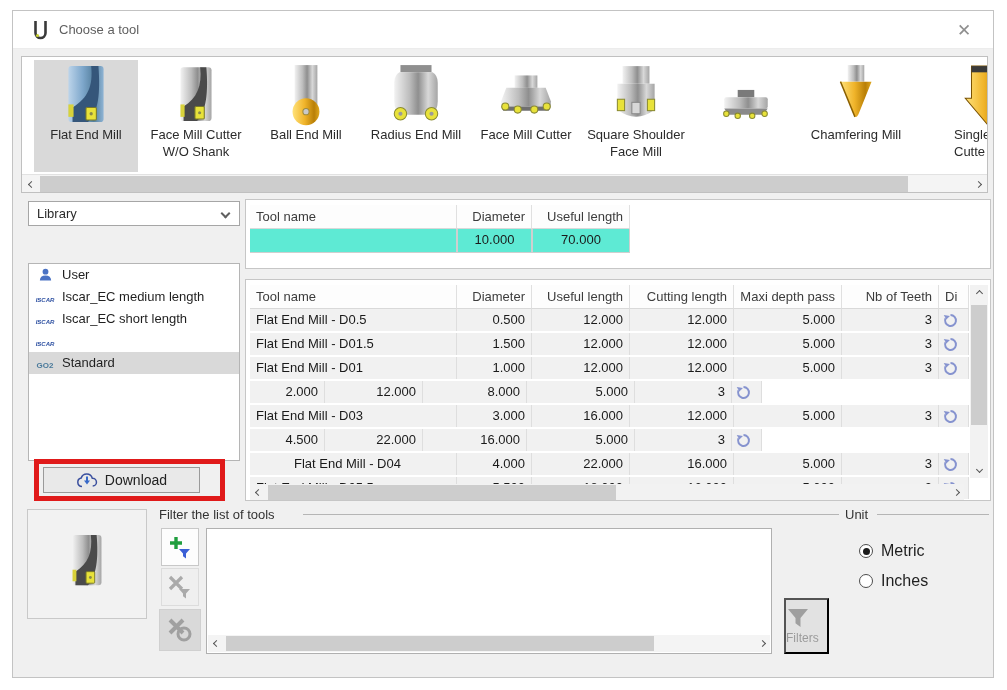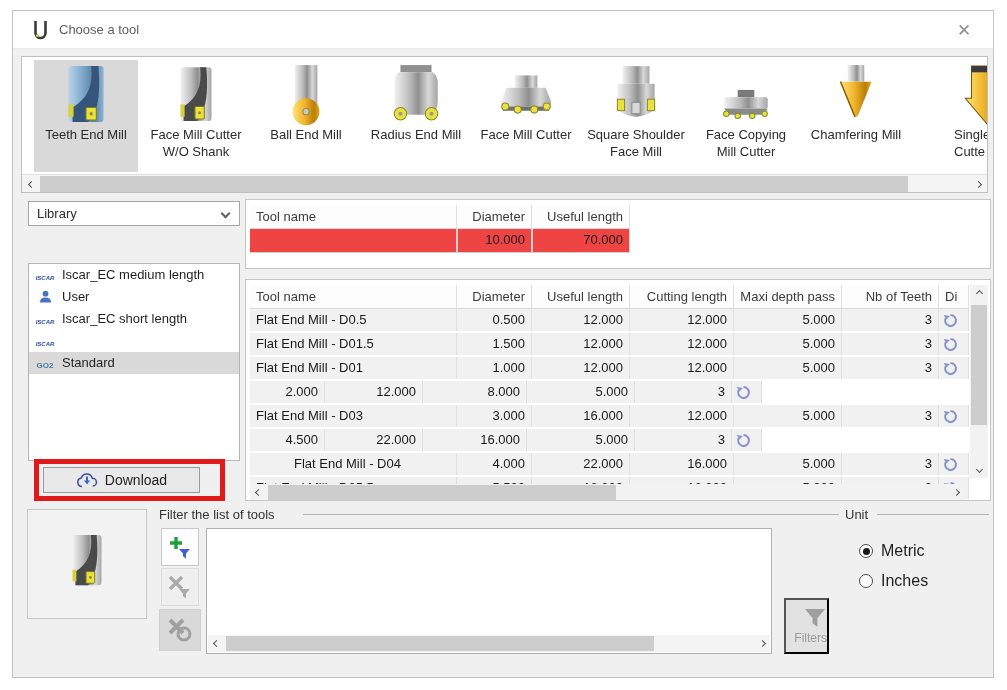--- a/index.html
+++ b/index.html
@@ -51,21 +51,21 @@
 
   
   .tbox { position:absolute; background:#fff; border:1px solid #c6c6c6; overflow:hidden; }
   .tbox.top { left:232px; top:188px; width:746px; height:70px; }
   .tbox.main { left:232px; top:268px; width:746px; height:222px; }
   .trow { position:absolute; left:4px; display:flex; }
   .tcell { font-size:13px; padding:0 6px; overflow:hidden; white-space:nowrap; }
   .thead .tcell { color:#3c3c3c; border-right:1px solid #e0e0e0; line-height:23px; height:24px; border-bottom:1px solid #d9d9d9; background:#fdfdfd; }
   .num { text-align:right; }
   .vrow { height:24px; }
-  .vrow .tcell { background:#ef4444; border:1px solid #cfcfcf; border-top:none; line-height:22px; height:24px; color:#1a1a1a; }
+  .vrow .tcell { background:#5eead4; border:1px solid #cfcfcf; border-top:none; line-height:22px; height:24px; color:#1a1a1a;text-align:center; }
   .drow { height:24px; border-bottom:2px solid #fff; background:#f1f1f1; }
   .drow .tcell { line-height:22px; height:22px; color:#1a1a1a; border-right:1px solid #dedede; }
   .dir-icon { display:flex; align-items:center; justify-content:flex-start; padding-left:4px; }
 
   
   .vscroll { position:absolute; right:2px; top:5px; width:18px; height:193px; background:#f2f2f2; z-index:10; }
   .vscroll .thumb { position:absolute; left:1px; top:20px; width:16px; height:120px; background:#cdcdcd; }
   .varrow { position:absolute; left:0; width:18px; height:17px; display:flex; align-items:center; justify-content:center; background:#f2f2f2; }
   .hscroll { position:absolute; left:4px; top:204px; width:714px; height:17px; background:#f2f2f2; z-index:10; }
   .hscroll .thumb { position:absolute; left:18px; top:1px; width:348px; height:15px; background:#cdcdcd; }
@@ -80,21 +80,21 @@
   .fbtn.b3 { width:42px; height:42px; background:#d9d9d9; border-color:#d0d0d0; }
   .filter-list { position:absolute; left:193px; top:517px; width:566px; height:126px; background:#fff; border:1px solid #b0b0b0; }
   .fl-scroll { position:absolute; left:1px; bottom:1px; width:562px; height:17px; background:#f4f4f4; }
   .fl-scroll .thumb { position:absolute; left:18px; top:1px; width:428px; height:15px; background:#cdcdcd; }
 
   .radio-row { position:absolute; display:flex; align-items:center; gap:8px; }
   .radio { width:14px; height:14px; border:1px solid #4d4d4d; border-radius:50%; background:#fff; display:flex; align-items:center; justify-content:center; }
   .radio .dot { width:7px; height:7px; border-radius:50%; background:#1a1a1a; }
   .radio-label { font-size:16px; color:#1f1f1f; }
 
-  .filters-btn { position:absolute; left:771px; top:587px; width:45px; height:56px; background:#e2e2e2; display:flex; flex-direction:column; align-items:flex-end; justify-content:center; gap:3px; }
+  .filters-btn { position:absolute; left:771px; top:587px; width:45px; height:56px; background:#e2e2e2; display:flex; flex-direction:column; align-items:flex-start; justify-content:center; gap:3px; }
   .filters-btn span { font-size:12px; color:#9b9b9b; }
 </style>
 </head>
 <body>
 
 <div class="dialog">
 
   <div class="titlebar">
     <svg class="title-icon" viewBox="0 0 15 21">
       <path d="M2.5 1 v12 a5 5 0 0 0 10 0 v-12" fill="none" stroke="#3a3a3a" stroke-width="2.6"></path>
@@ -115,21 +115,21 @@
                   <stop offset=".72" stop-color="#55809f"></stop>
                   <stop offset="1" stop-color="#8fb4d4"></stop>
                 </linearGradient>
               </defs>
               <rect x="11" y="3" width="34" height="54" rx="3" fill="url(#g1)"></rect>
               <path d="M33 3 C35 22 30 34 15 43 L15 57 L30 57 C40 48 42 30 40 3 Z" fill="#35567a"></path>
               <rect x="28" y="43" width="10" height="12" rx="1" fill="#e8e23a" stroke="#7a7a28"></rect>
               <circle cx="33" cy="49" r="1.6" fill="#8a8a4a"></circle>
               <rect x="11" y="40" width="5" height="12" fill="#d8d23a"></rect>
             </svg></span>
-          <div class="tool-label">Teeth End Mill</div>
+          <div class="tool-label">Flat End Mill</div>
         </div>
         <div class="tool-item" style="left: 122px;">
           <span class="tool-icon"><svg viewBox="0 0 56 64">
               <defs>
                 <linearGradient id="g2" x1="0" y1="0" x2="1" y2="0">
                   <stop offset="0" stop-color="#f2f2f2"></stop>
                   <stop offset=".35" stop-color="#bdbdbd"></stop>
                   <stop offset=".55" stop-color="#8f8f8f"></stop>
                   <stop offset=".78" stop-color="#d8d8d8"></stop>
                   <stop offset="1" stop-color="#a5a5a5"></stop>
@@ -240,21 +240,20 @@
                 </linearGradient>
               </defs>
               <rect x="20" y="26" width="16" height="7" fill="#7a7a7a"></rect>
               <rect x="7" y="33" width="42" height="11" rx="2" fill="url(#g7)"></rect>
               <path d="M7 44 h42 l-4 6 h-34 z" fill="#8a8a8a"></path>
               <circle cx="9" cy="49" r="2.6" fill="#e8e23a" stroke="#8a8a30"></circle>
               <circle cx="20" cy="51" r="2.6" fill="#e8e23a" stroke="#8a8a30"></circle>
               <circle cx="34" cy="51" r="2.6" fill="#e8e23a" stroke="#8a8a30"></circle>
               <circle cx="46" cy="49" r="2.6" fill="#e8e23a" stroke="#8a8a30"></circle>
             </svg></span>
-          <div class="tool-label">Face Copying<br>Mill Cutter</div>
         </div>
         <div class="tool-item" style="left: 782px;">
           <span class="tool-icon"><svg viewBox="0 0 56 64">
               <defs>
                 <linearGradient id="g8" x1="0" y1="0" x2="1" y2="0">
                   <stop offset="0" stop-color="#f2f2f2"></stop>
                   <stop offset=".35" stop-color="#bdbdbd"></stop>
                   <stop offset=".55" stop-color="#8f8f8f"></stop>
                   <stop offset=".78" stop-color="#d8d8d8"></stop>
                   <stop offset="1" stop-color="#a5a5a5"></stop>
@@ -301,34 +300,34 @@
     </div>
   </div>
 
   <div class="lib-select">
     <span>Library</span>
     <i class="chev down"></i>
   </div>
 
 
   <div class="lib-list" id="lib-list">
-      <div class="sbitem">
-        <span class="sbicon">
-          <span class="logo-iscar">ISCAR</span>
-        </span>
-        <span class="sbtext">Iscar_EC medium length</span>
-      </div>
       <div class="sbitem">
         <span class="sbicon">
           <svg width="15" height="15" viewBox="0 0 16 16">
             <circle cx="8" cy="5" r="3.1" fill="#4a72c4"></circle>
             <path d="M2 14.5 q0 -5.5 6 -5.5 t6 5.5 z" fill="#4a72c4"></path>
           </svg>
         </span>
         <span class="sbtext">User</span>
+      </div>
+      <div class="sbitem">
+        <span class="sbicon">
+          <span class="logo-iscar">ISCAR</span>
+        </span>
+        <span class="sbtext">Iscar_EC medium length</span>
       </div>
       <div class="sbitem">
         <span class="sbicon">
           <span class="logo-iscar">ISCAR</span>
         </span>
         <span class="sbtext">Iscar_EC short length</span>
       </div>
       <div class="sbitem">
         <span class="sbicon">
           <span class="logo-iscar">ISCAR</span>

